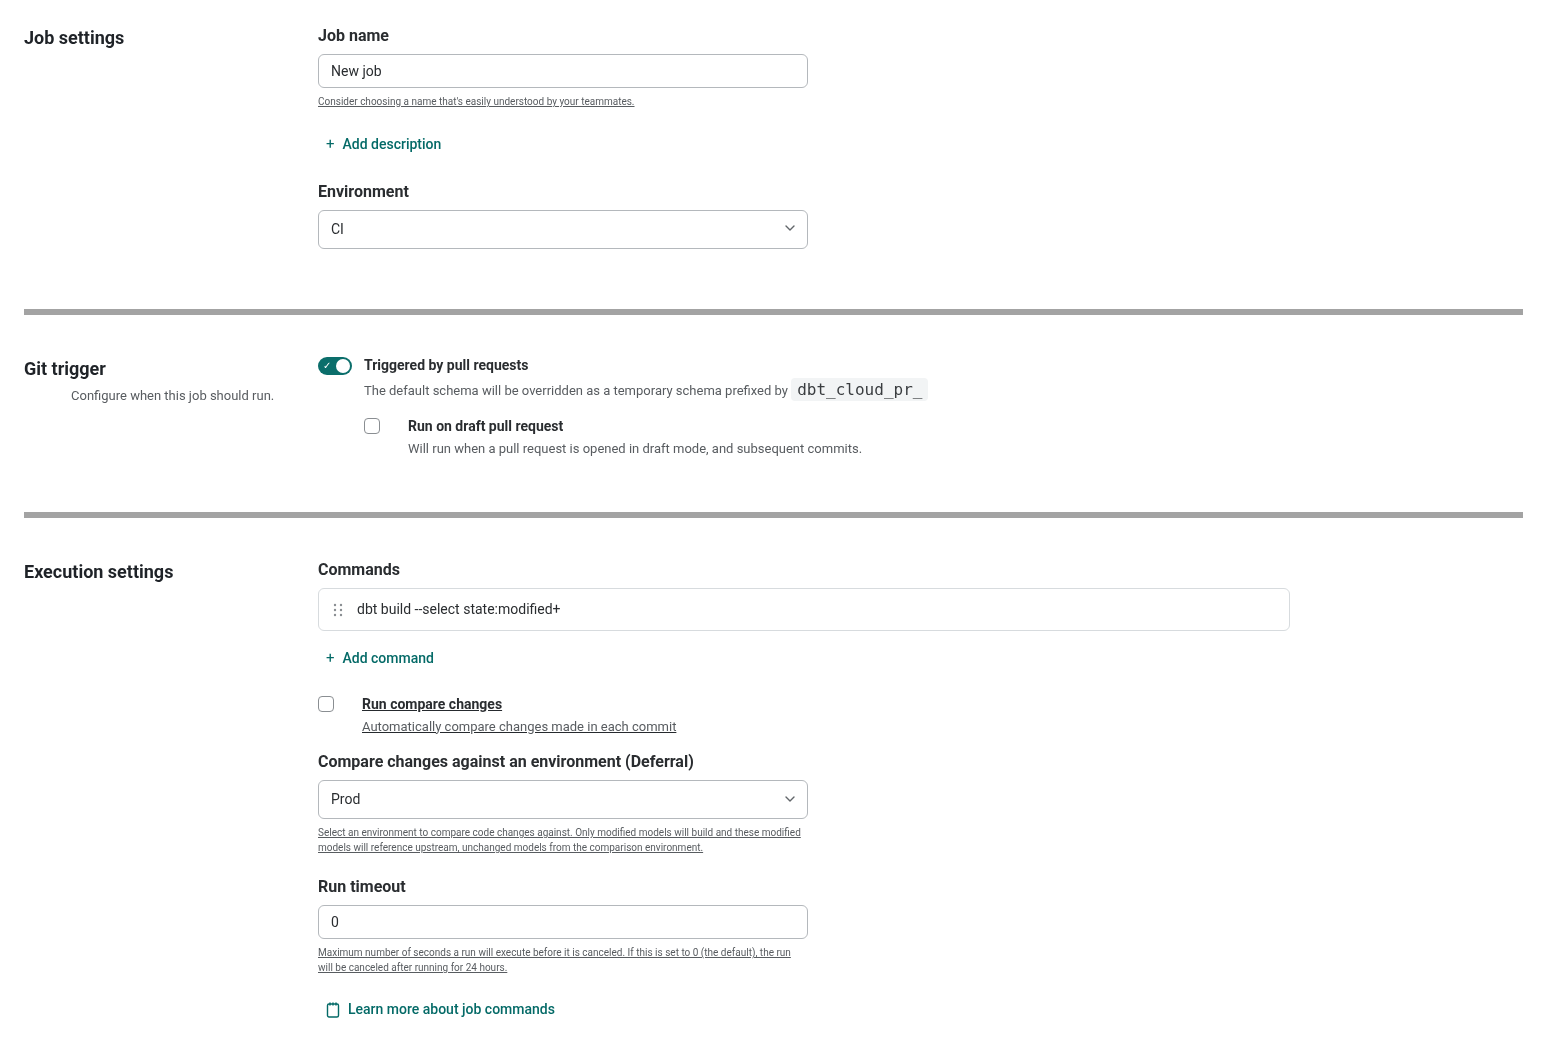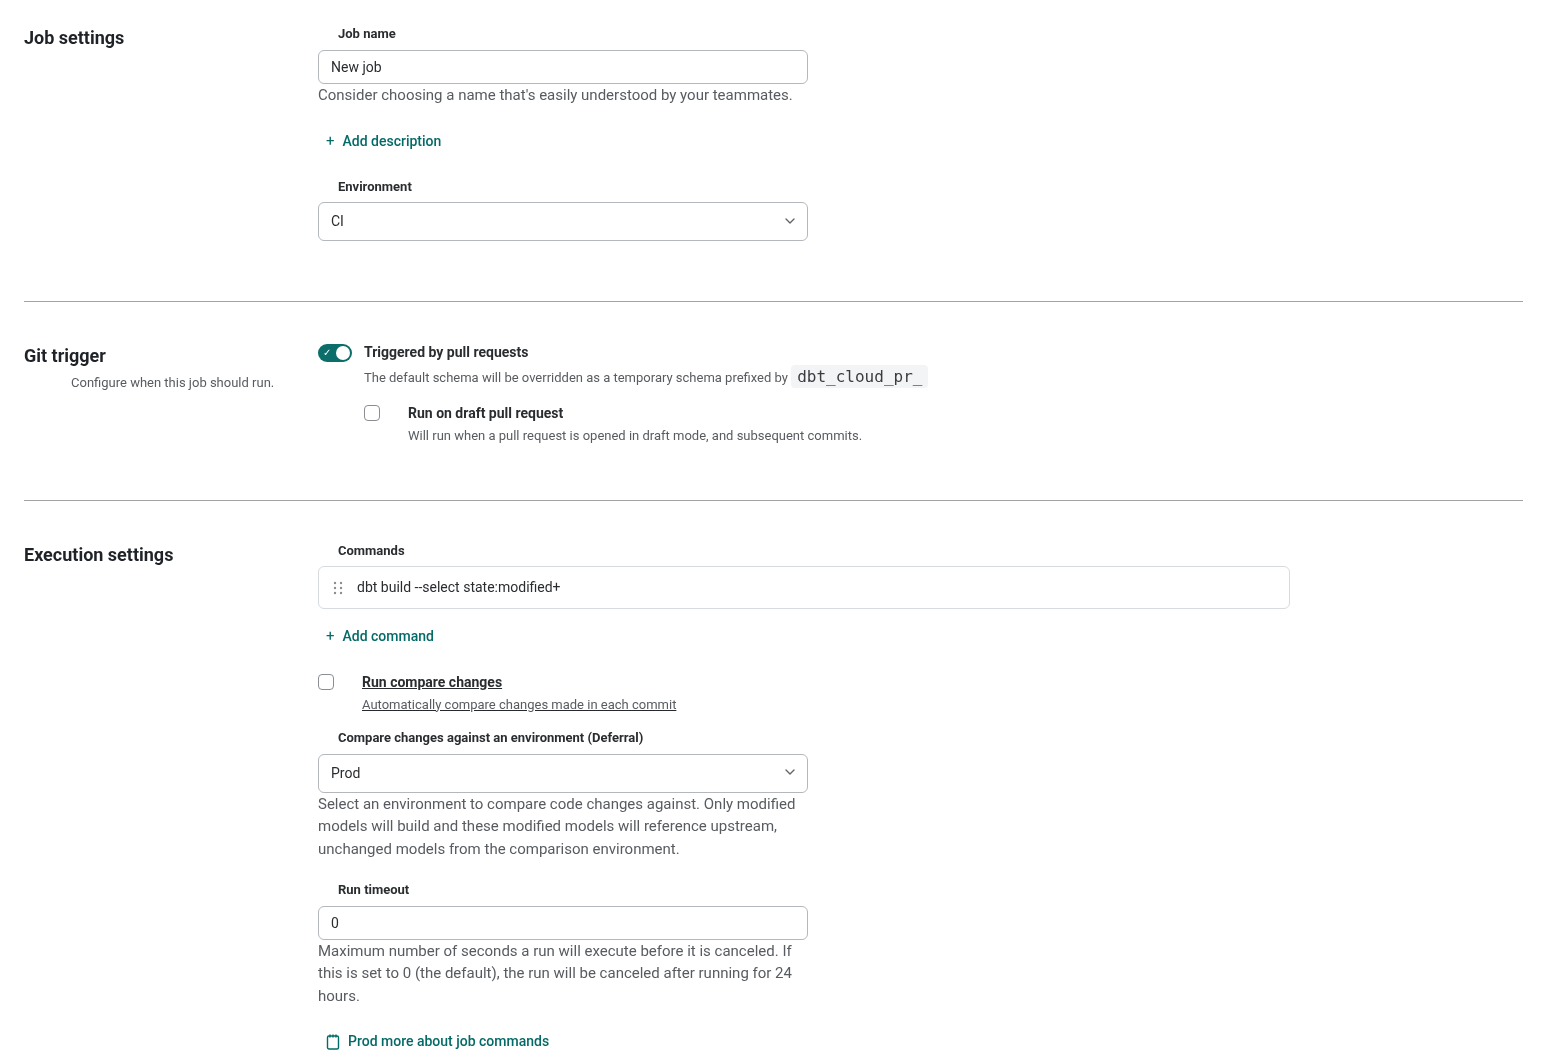--- a/index.html
+++ b/index.html
@@ -8,21 +8,21 @@
       background: #fff;
       color: #262a2e;
       font-size: 14px;
       line-height: 1.5;
     }
     .page { padding: 24px; max-width: 1547px; }
     .section {
       display: flex;
       padding-bottom: 40px;
       margin-bottom: 40px;
-      border-bottom: 1px solid #a3a3a3;
+      border-bottom: 6px solid #a3a3a3;
     }
     .section:last-child { border-bottom: none; margin-bottom: 0; }
     .section-left {
       flex: 0 0 294px;
       padding-right: 20px;
     }
     .section-title {
       font-size: 18px;
       font-weight: 700;
       color: #1f2328;
@@ -30,30 +30,31 @@
     }
     .section-subtitle {
       font-size: 13px;
       color: #585c60;
       margin-left: 47px;
     }
     .section-right { flex: 1; }
     .field { margin-bottom: 20px; }
     .field-wide { max-width: 490px; }
     .field-label {
-      font-size: 13px;
+      font-size: 16px;
       font-weight: 700;
       color: #2a2d30;
       display: block;
       margin-bottom: 6px;
-      margin-left: 20px;
     }
     .help-text {
-      font-size: 15px;
+      font-size: 10px;
       color: #585c60;
+      margin-top: 6px;
+      text-decoration: underline;
     }
     input[type="text"], .select {
       width: 100%;
       padding: 8px 12px;
       border: 1px solid #b4b8bc;
       border-radius: 6px;
       font-size: 14px;
       color: #2a2d30;
       background: #fff;
       font-family: inherit;
@@ -263,19 +264,19 @@
       </div>
 
       <div>
         <span class="link-btn">
           <span class="doc-icon">
             <svg width="14" height="16" viewBox="0 0 14 16">
               <rect x="1.5" y="2" width="11" height="13" rx="1.5" fill="none" stroke="#046a67" stroke-width="1.4"></rect>
               <path d="M4 1 v2 M7 1 v2 M10 1 v2" stroke="#046a67" stroke-width="1.4" stroke-linecap="round"></path>
             </svg>
           </span>
-          <span>Prod more about job commands</span>
+          <span>Learn more about job commands</span>
         </span>
       </div>
     </div>
   </div>
 
 </div>
 
 </body></html>

